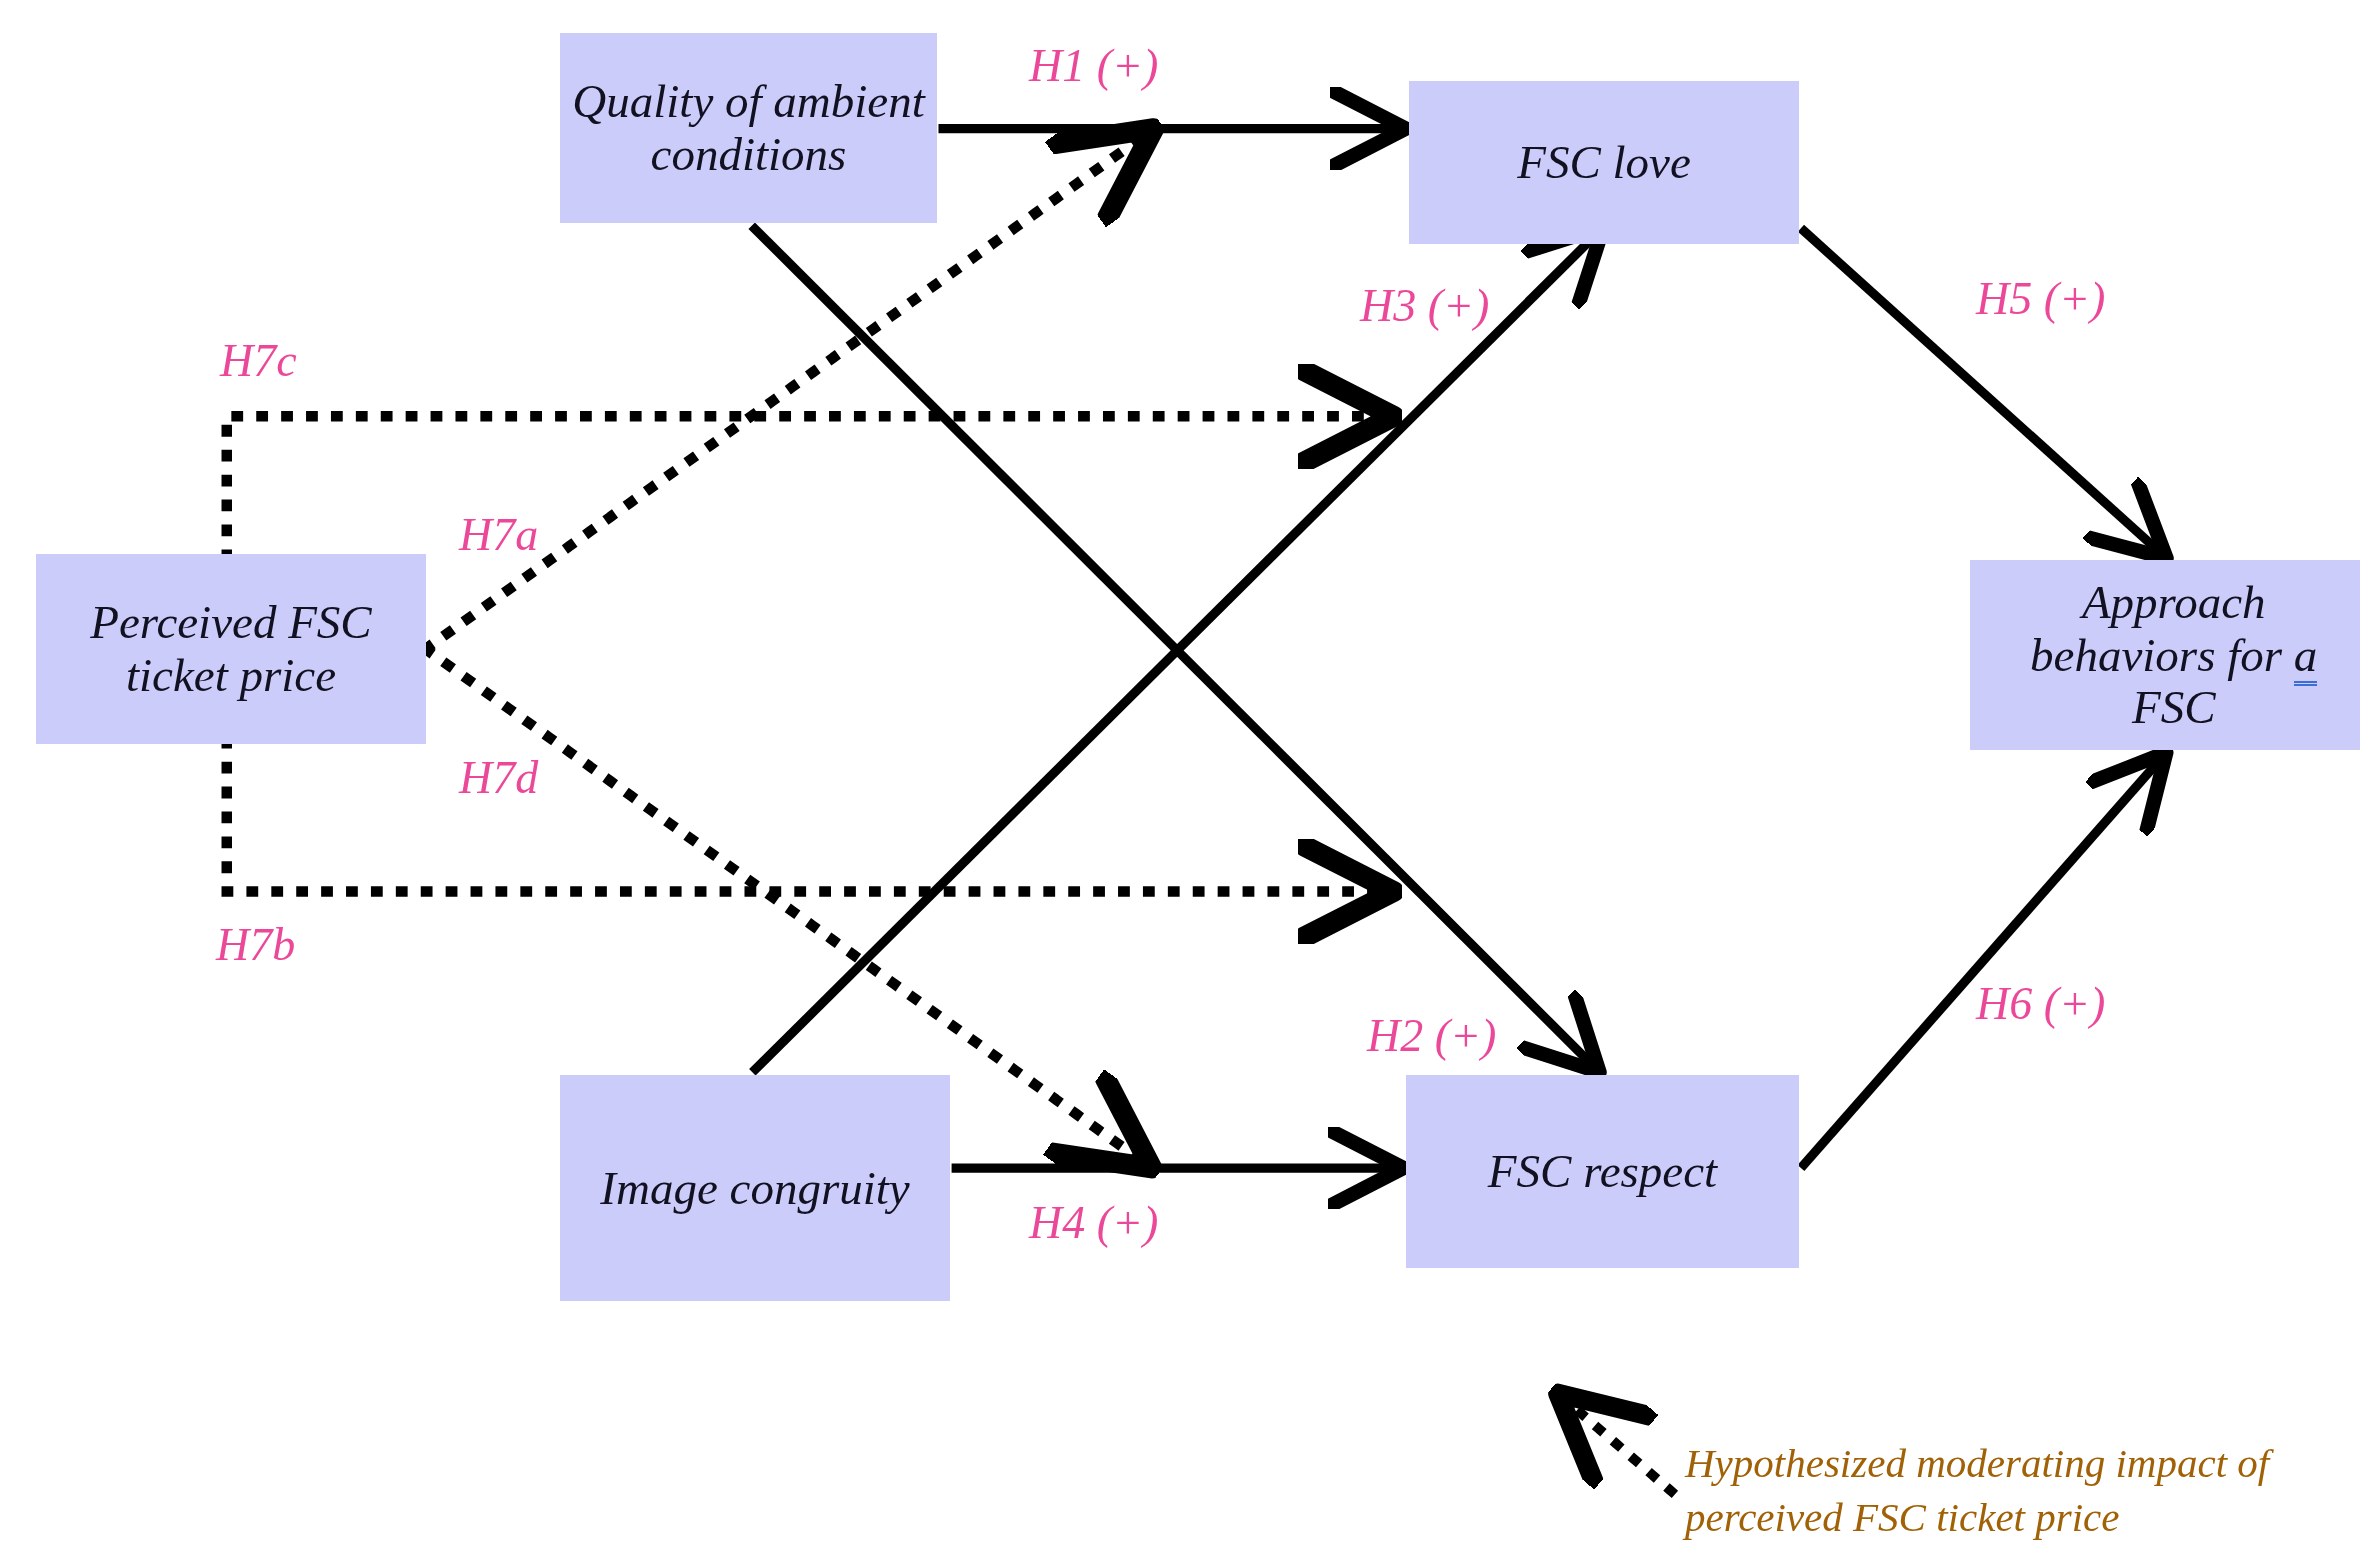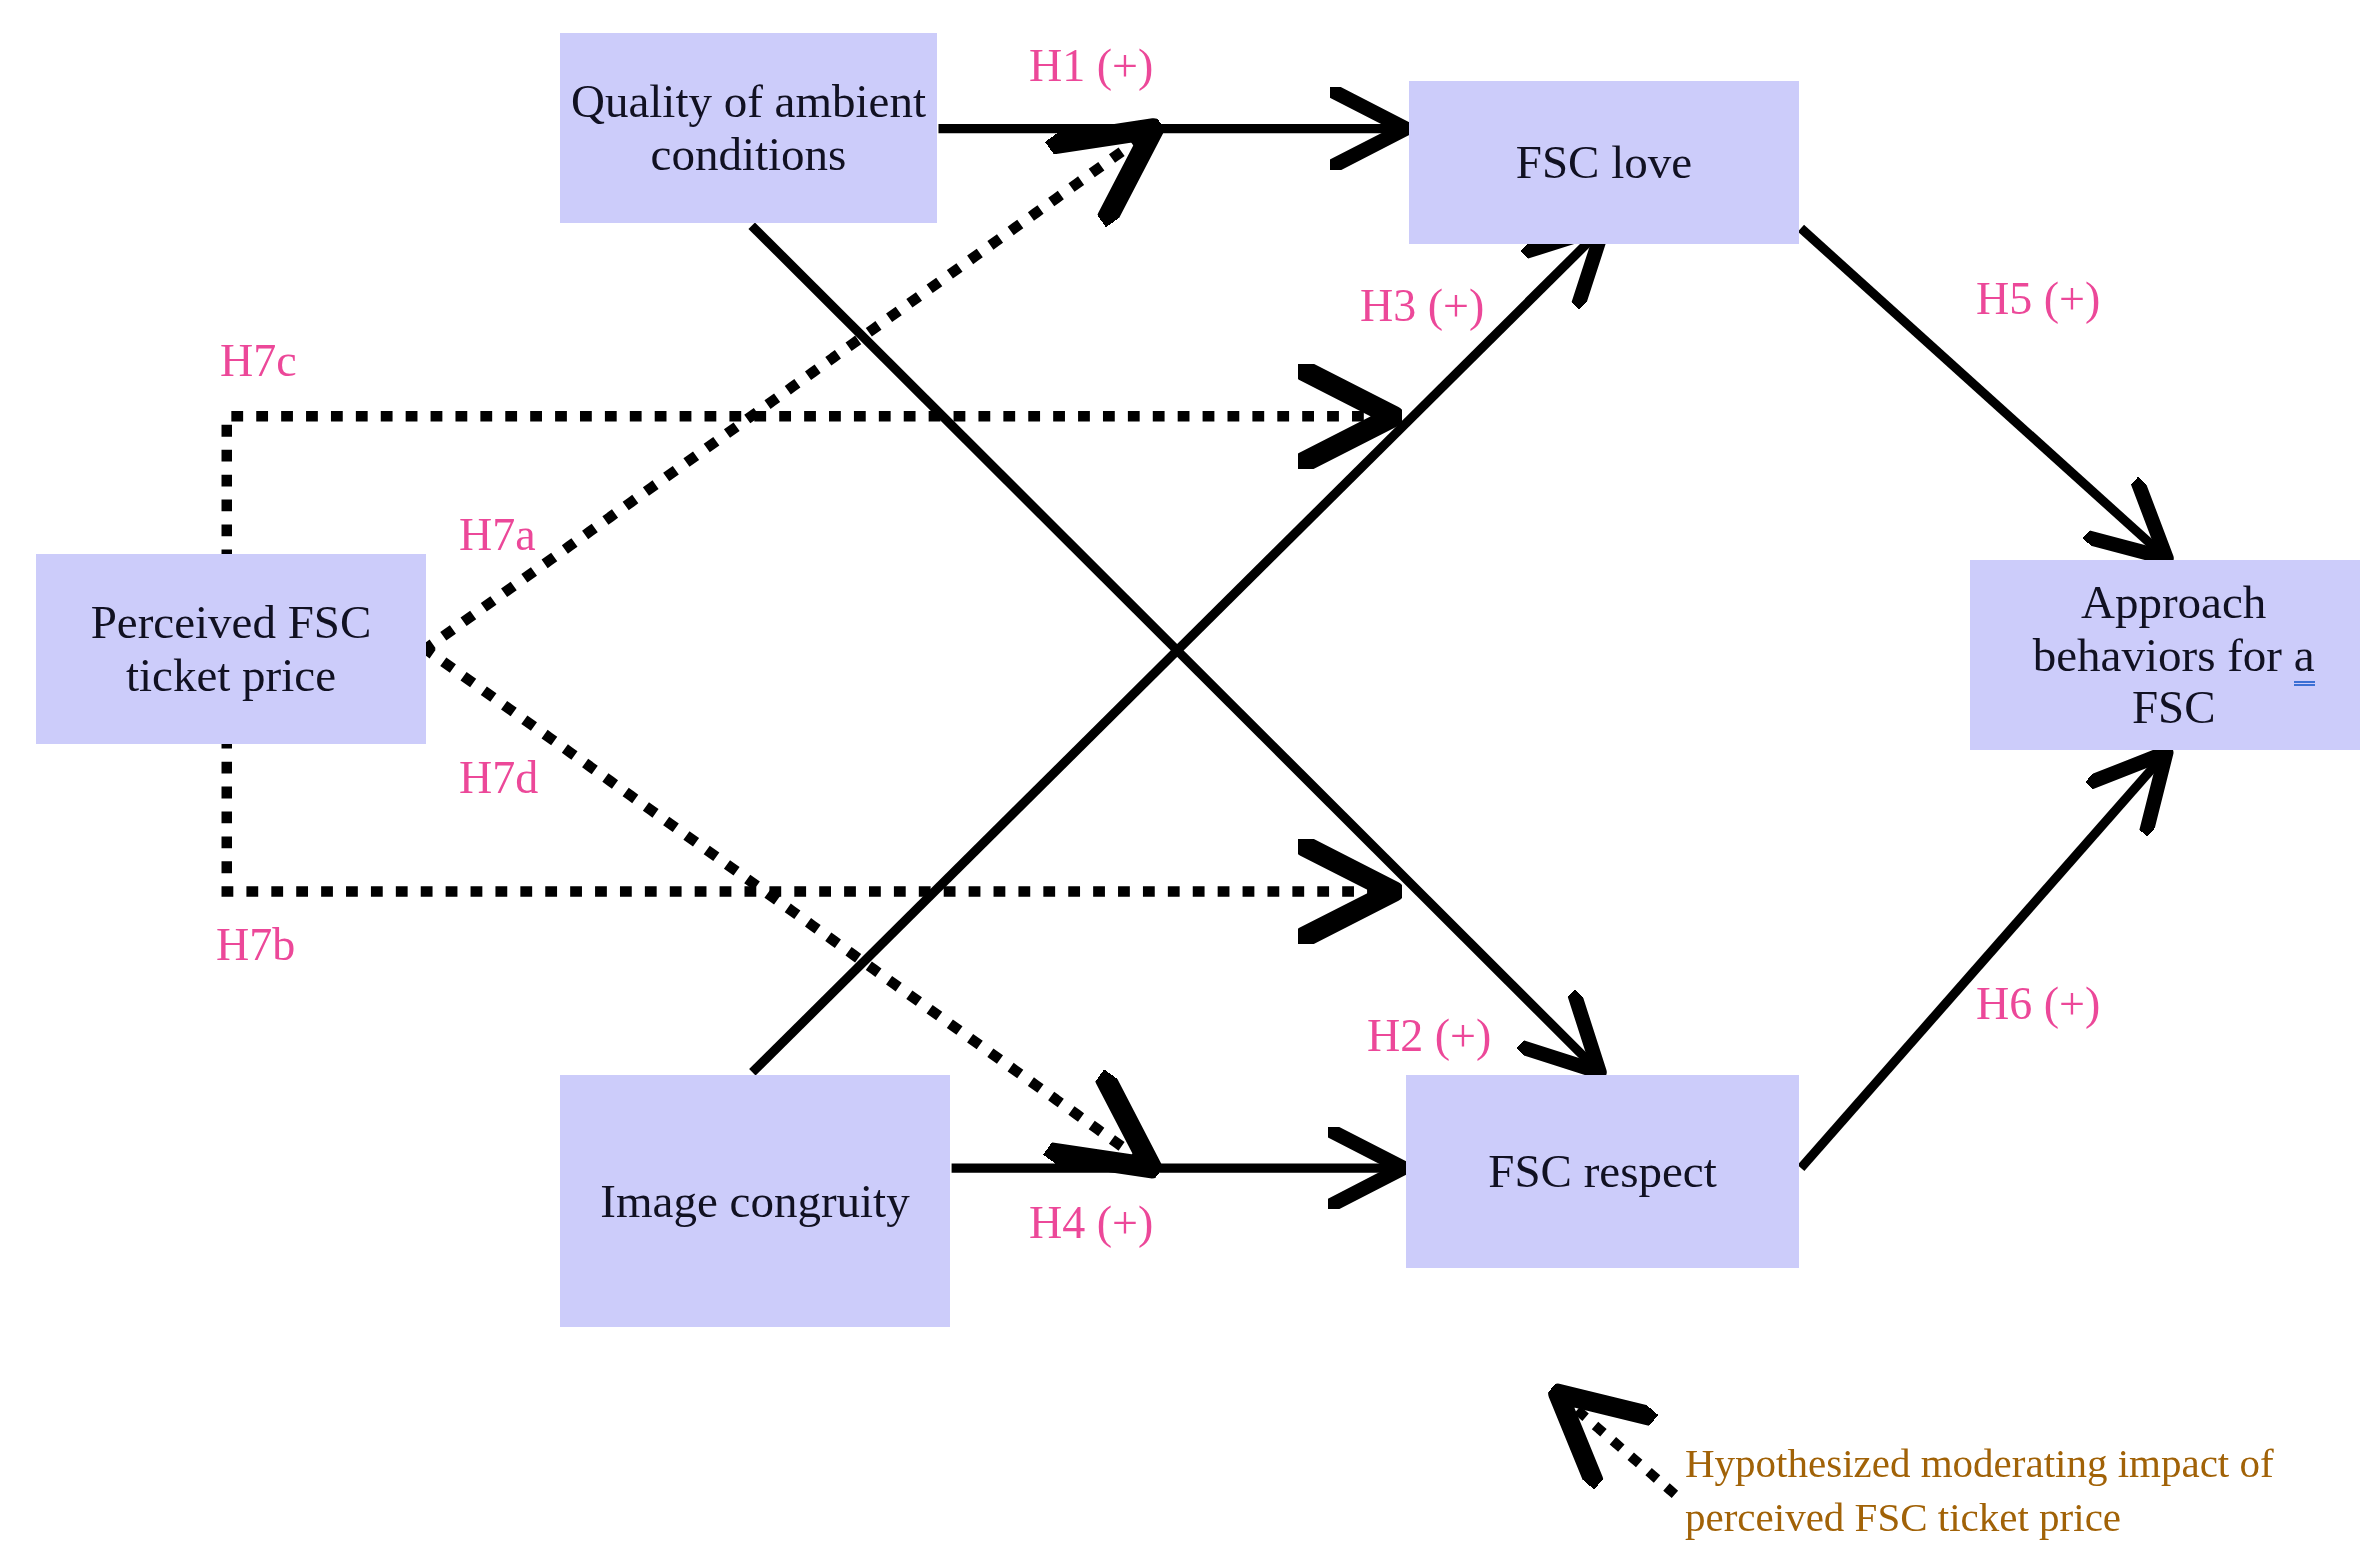--- a/index.html
+++ b/index.html
@@ -1,18 +1,18 @@
 <!DOCTYPE html>
 <html style="font-size:10.5px"><head>
 <meta charset="utf-8">
 <style>
   html,body{margin:0;padding:0;background:#ffffff;}
   body{width:2377px;height:1568px;overflow:hidden;
        font-family:"Liberation Serif","DejaVu Serif",serif;}
-  #stage{position:relative;width:2377px;height:1568px;background:#fff;}
+  #stage{position:relative;width:2377px;height:1568px;background:#fff;font-style:italic;}
   svg{position:absolute;left:0;top:0;width:2377px;height:1568px;}
   .node{position:absolute;background:#ccccfa;display:flex;align-items:center;
         justify-content:center;text-align:center;color:#111122;
         font-size:47px;line-height:1.12;box-sizing:border-box;padding:2.6px 6.6px;}
   .hlabel{position:absolute;font-size:46px;color:#ec4899;white-space:nowrap;}
   .legend-text{position:absolute;font-size:41px;color:#a16207;line-height:1.18;white-space:nowrap;}
   .ul-a{border-bottom:5.9px double #3b6fd4;padding-bottom:0.7px;}
 </style>
 </head>
 <body>
@@ -73,21 +73,21 @@
   </div>
 
   <div class="node" style="left:1970px;top:560px;width:390px;height:190px;padding-left:24px;">
     <span>
       <span>Approach</span><br>
       <span>behaviors for </span><span class="ul-a">a</span><br>
       <span>FSC</span>
     </span>
   </div>
 
-  <div class="node" style="left:560px;top:1075px;width:390px;height:252px;">
+  <div class="node" style="left:560px;top:1075px;width:390px;height:226px;">
     <span>Image congruity</span>
   </div>
 
   <div class="node" style="left:1406px;top:1075px;width:393px;height:193px;">
     <span>FSC respect</span>
   </div>
 
   <div class="hlabel" style="left:1029px;top:39px;">H1 (+)</div>
   <div class="hlabel" style="left:1367px;top:987px;margin-top:22px;">H2 (+)</div>
   <div class="hlabel" style="left:1360px;top:279px;">H3 (+)</div>

